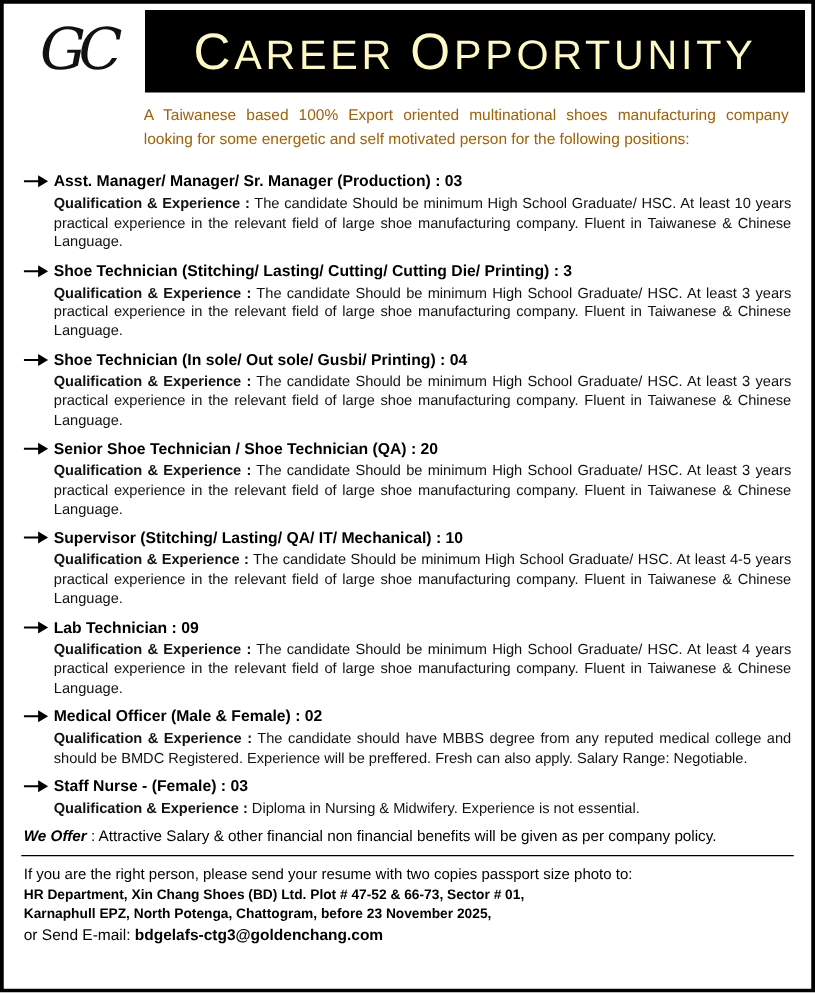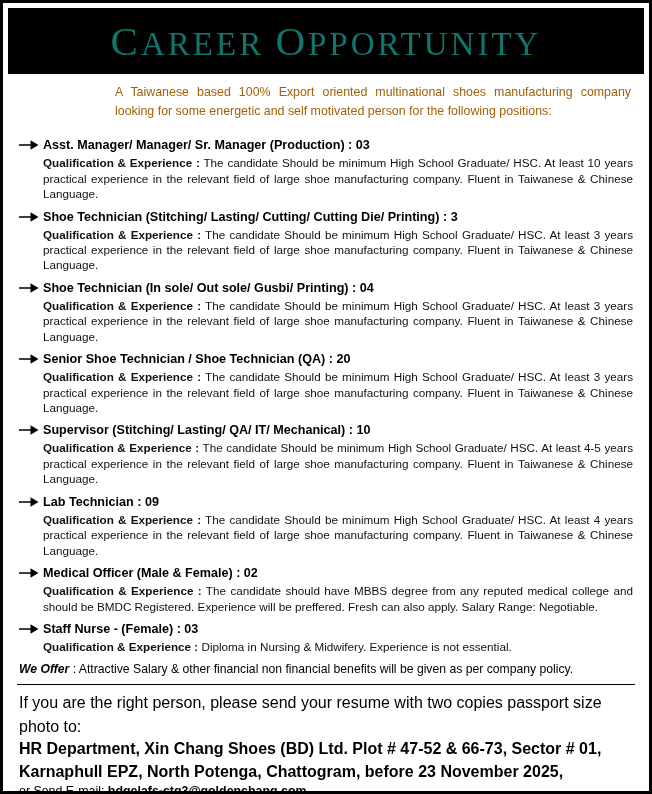--- a/index.html
+++ b/index.html
@@ -47,22 +47,22 @@
   }
   .title-bar {
     flex: 1 1 auto;
     background: #000000;
     display: flex;
     align-items: center;
     justify-content: center;
     position: relative;
   }
   .title-bar .title {
-    color: #0f766e;
-    font-family: Liberation Serif, serif;
+    color: #fef9c3;
+    font-family: Liberation Sans, sans-serif;
     font-size: 33px;
     letter-spacing: 3px;
     text-transform: uppercase;
     white-space: nowrap;
   }
   .title-bar .title .cap {
     font-size: 41px;
   }
   
   .intro {
@@ -124,38 +124,41 @@
     border-top: 1px solid #000;
     margin: 4px 14px 6px 14px;
   }
   
   .footer {
     margin: 0 16px 0 16px;
     font-size: 12.2px;
     line-height: 1.45;
   }
   .footer .lead {
-    font-size: 16px;
+    font-size: 12px;
   }
   .footer .addr {
     font-weight: bold;
-    font-size: 16px;
+    font-size: 11px;
     line-height: 1.42;
   }
   .footer .email {
     font-size: 12.4px;
   }
   .footer .email b { font-weight: bold; }
 </style>
 </head>
 <body>
 
 <div class="ad">
 
   <div class="header">
+    <div class="logo-box">
+      <span class="logo-mark">GC</span>
+    </div>
     <div class="title-bar">
       <div class="title">
         <span class="cap">C</span><span>areer</span>&nbsp;<span class="cap">O</span><span>pportunity</span>
       </div>
     </div>
   </div>
 
   <p class="intro">A Taiwanese based 100% Export oriented multinational shoes manufacturing company looking for some energetic and self motivated person for the following positions:</p>
 
   <div class="jobs">

